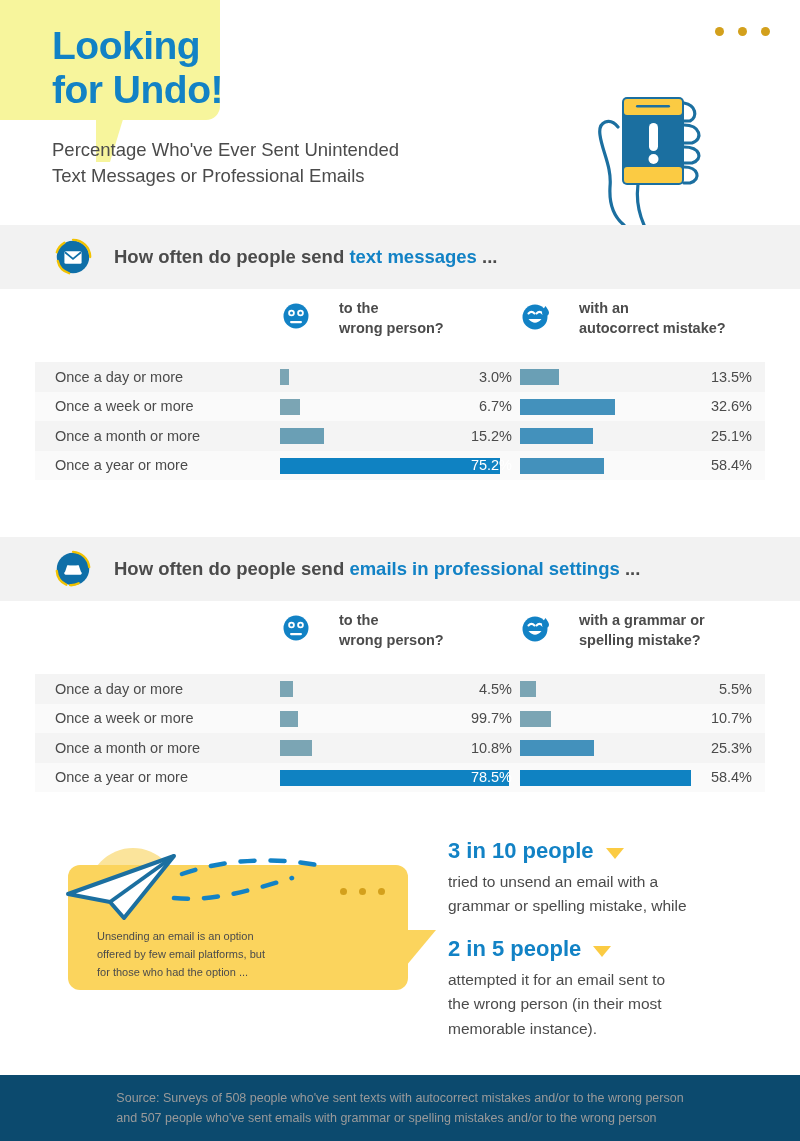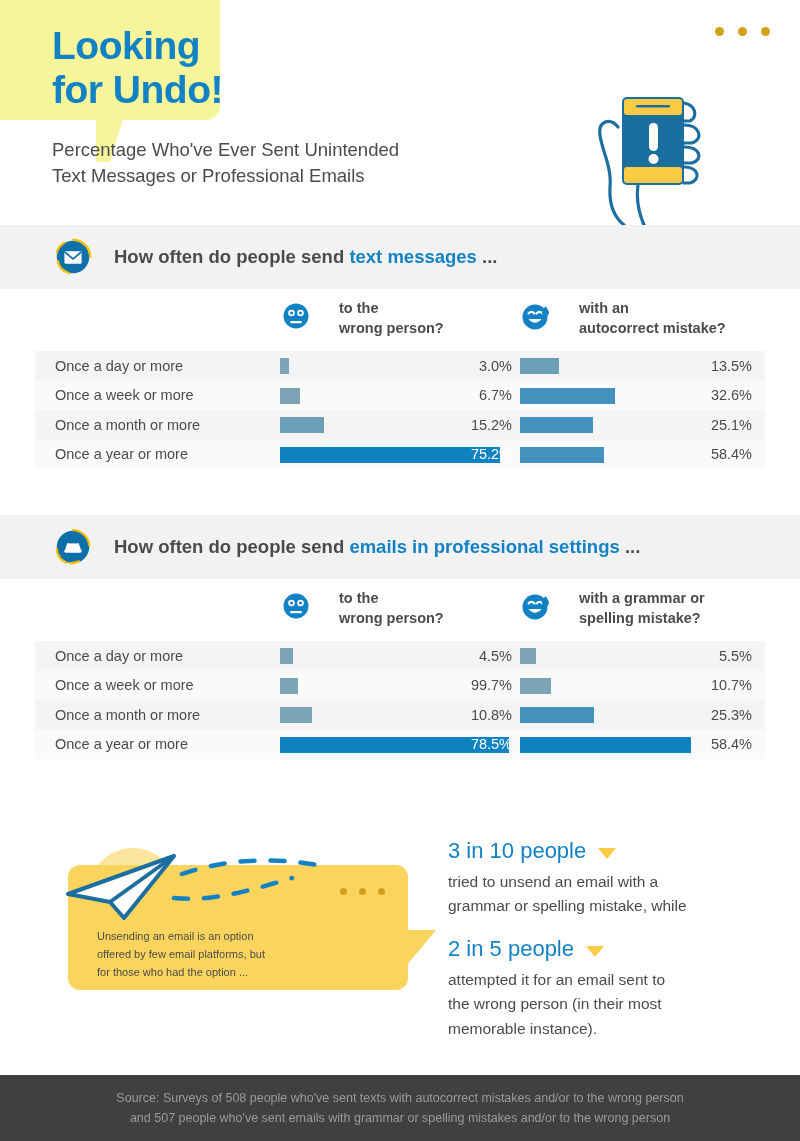--- a/index.html
+++ b/index.html
@@ -126,21 +126,21 @@
   .col-head-label {
     font-size: 14.5px;
     font-weight: bold;
     color: #4b4b4b;
     line-height: 1.35;
     white-space: pre-line;
   }
 
   
   .table {
-    margin: 0 35px;
+    margin: 11px 35px;
     background: #ffffff;
   }
   .trow {
     display: flex;
     align-items: center;
     height: 29.5px;
     position: relative;
   }
   .trow.odd  { background: #f4f4f4; }
   .trow.even { background: #fafafa; }
@@ -236,21 +236,21 @@
 
   .factblock {
     position: absolute;
     left: 448px;
     width: 330px;
   }
   .fb1 { top: 838px; }
   .fb2 { top: 936px; }
   .fact-head {
     font-size: 22px;
-    font-weight: normal;
+    font-weight: bold;
     color: #1282c5;
     display: flex;
     align-items: center;
     gap: 12px;
   }
   .tri {
     width: 0; height: 0;
     border-left: 9px solid transparent;
     border-right: 9px solid transparent;
     border-top: 11px solid #fbcb43;
@@ -265,25 +265,24 @@
     white-space: pre-line;
   }
 
   
   .footer {
     position: absolute;
     left: 0;
     bottom: 0;
     width: 800px;
     height: 66px;
-    background: #404040;
+    background: #0c4a6e;
     display: flex;
     align-items: center;
     justify-content: center;
-    text-align: center;
   }
   .footer-text {
     font-size: 12.5px;
     line-height: 1.6;
     color: #9a9a9a;
     white-space: pre-line;
   }
 </style>
 </head>
 <body>

